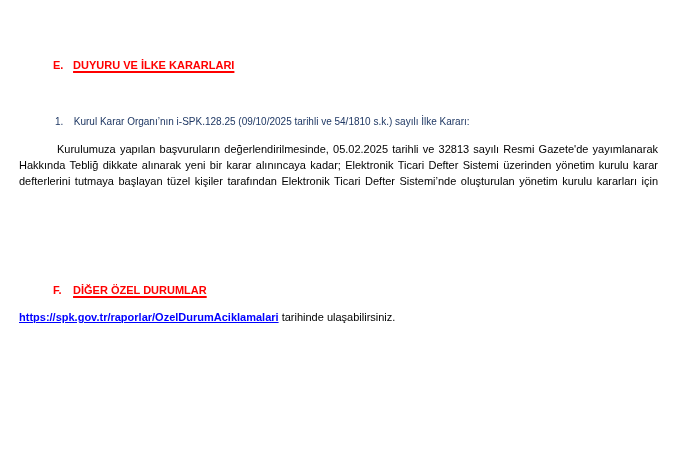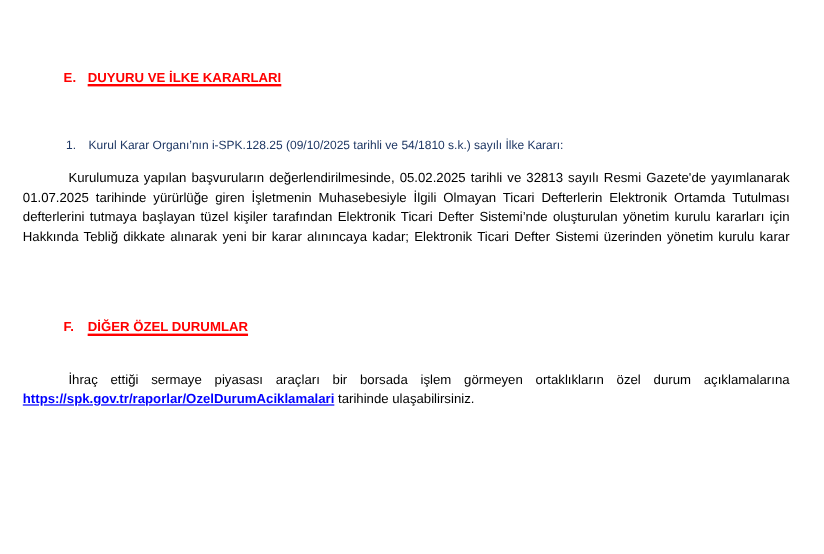--- a/index.html
+++ b/index.html
@@ -24,26 +24,24 @@
   <span class="title">DUYURU VE İLKE KARARLARI</span>
 </div>
 
 <div class="abs sub-heading" style="left:55px; top:116px;">
   <span class="num">1.</span>
   <span>Kurul Karar Organı’nın i-SPK.128.25 (09/10/2025 tarihli ve 54/1810 s.k.) sayılı İlke Kararı:</span>
 </div>
 
 <div class="abs para" style="left:19px; top:141px; width:639px;">
   <span class="line" style="padding-left:38px; width:601px;">Kurulumuza yapılan başvuruların değerlendirilmesinde, 05.02.2025 tarihli ve 32813 sayılı Resmi Gazete'de yayımlanarak</span>
-  <span class="line">01.07.2025 tarihinde yürürlüğe giren İşletmenin Muhasebesiyle İlgili Olmayan Ticari Defterlerin Elektronik Ortamda Tutulması</span>
+  <span class="line">Hakkında Tebliğ dikkate alınarak yeni bir karar alınıncaya kadar; Elektronik Ticari Defter Sistemi üzerinden yönetim kurulu karar</span>
   <span class="line">defterlerini tutmaya başlayan tüzel kişiler tarafından Elektronik Ticari Defter Sistemi’nde oluşturulan yönetim kurulu kararları için</span>
-  <span class="line">Hakkında Tebliğ dikkate alınarak yeni bir karar alınıncaya kadar; Elektronik Ticari Defter Sistemi üzerinden yönetim kurulu karar</span>
 </div>
 
-<div class="abs sec-heading" style="left:53px; top:267px;">
+<div class="abs sec-heading" style="left:53px; top:284px;">
   <span class="letter">F.</span>
   <span class="title">DİĞER ÖZEL DURUMLAR</span>
 </div>
 
 <div class="abs para" style="left:19px; top:309px; width:639px;">
-  <span class="line" style="padding-left:38px; width:601px;">İhraç ettiği sermaye piyasası araçları bir borsada işlem görmeyen ortaklıkların özel durum açıklamalarına</span>
   <span class="line last"><a class="link" href="#">https://spk.gov.tr/raporlar/OzelDurumAciklamalari</a><span> tarihinde ulaşabilirsiniz.</span></span>
 </div>
 
 </body></html>

